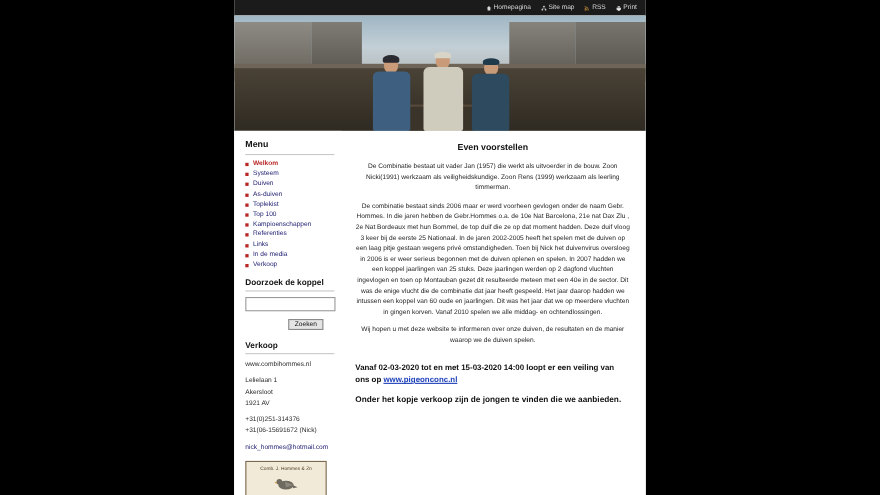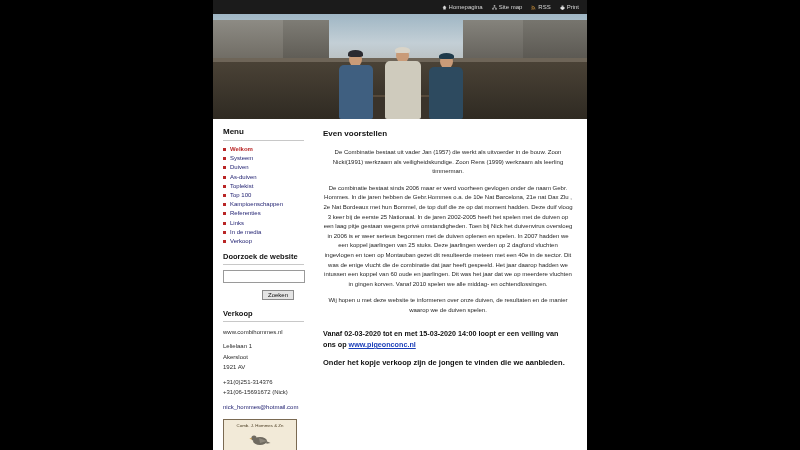--- a/index.html
+++ b/index.html
@@ -39,21 +39,21 @@
   .search-label{font-size:7.5px;font-weight:bold;color:#111;margin:8px 0 3px 0;}
   .search-input{width:76px;height:9px;border:1px solid #9a9a9a;background:#fff;display:block;}
   .search-btn{margin-top:3px;margin-left:39px;font-size:6px;padding:1px 5px;border:1px solid #8a8a8a;background:#e4e4e4;color:#111;cursor:pointer;}
   .contact-lines{font-size:6px;color:#2b2b2b;line-height:10.5px;margin-top:3px;}
   .contact-lines .lnkblue{color:#1c1c6e;}
   .logo{margin-top:7px;width:72px;height:40px;border:1px solid #7a6a52;background:#f2ead8;position:relative;}
   .logo .lg-t{position:absolute;left:0;right:0;top:3px;text-align:center;font-size:4.4px;color:#4a3c22;}
   .logo .lg-bird{position:absolute;left:50%;top:12px;transform:translateX(-50%);width:22px;height:16px;}
   
   .main{position:absolute;left:100px;top:0;width:274px;height:331px;padding:8px 14px 0 10px;box-sizing:border-box;}
-  .main h2{font-size:8px;text-align:left;color:#111;margin:2px 0 10px 0;font-weight:bold;}
+  .main h2{font-size:8px;text-align:center;color:#111;margin:2px 0 10px 0;font-weight:bold;}
   .main p{font-size:6px;color:#1f1f1f;line-height:9.6px;text-align:center;margin:0 0 7px 0;}
   .promo{font-size:7.2px;color:#111;text-align:left;line-height:11.5px;margin-top:12px;font-weight:bold;}
   .promo a{color:#1c3fb9;text-decoration:underline;}
   .promo2{font-size:7.5px;color:#111;text-align:left;margin-top:7px;font-weight:bold;}
 </style>
 </head>
 <body>
 
 <div id="page">
   <div class="band"></div>
@@ -131,21 +131,21 @@
         <li>As-duiven</li>
         <li>Toplekist</li>
         <li>Top 100</li>
         <li>Kampioenschappen</li>
         <li>Referenties</li>
         <li>Links</li>
         <li>In de media</li>
         <li>Verkoop</li>
       </ul>
 
-      <div class="search-label">Doorzoek de website</div>
+      <div class="search-label">Doorzoek de koppel</div>
       <div class="rule"></div>
       <input class="search-input" type="text" placeholder="" style="">
       <button class="search-btn">Zoeken</button>
 
       <div class="search-label">Verkoop</div>
       <div class="rule"></div>
       <div class="contact-lines">
         <div>www.combihommes.nl</div>
         <div style="height:4px"></div>
         <div>Lelielaan 1</div>

